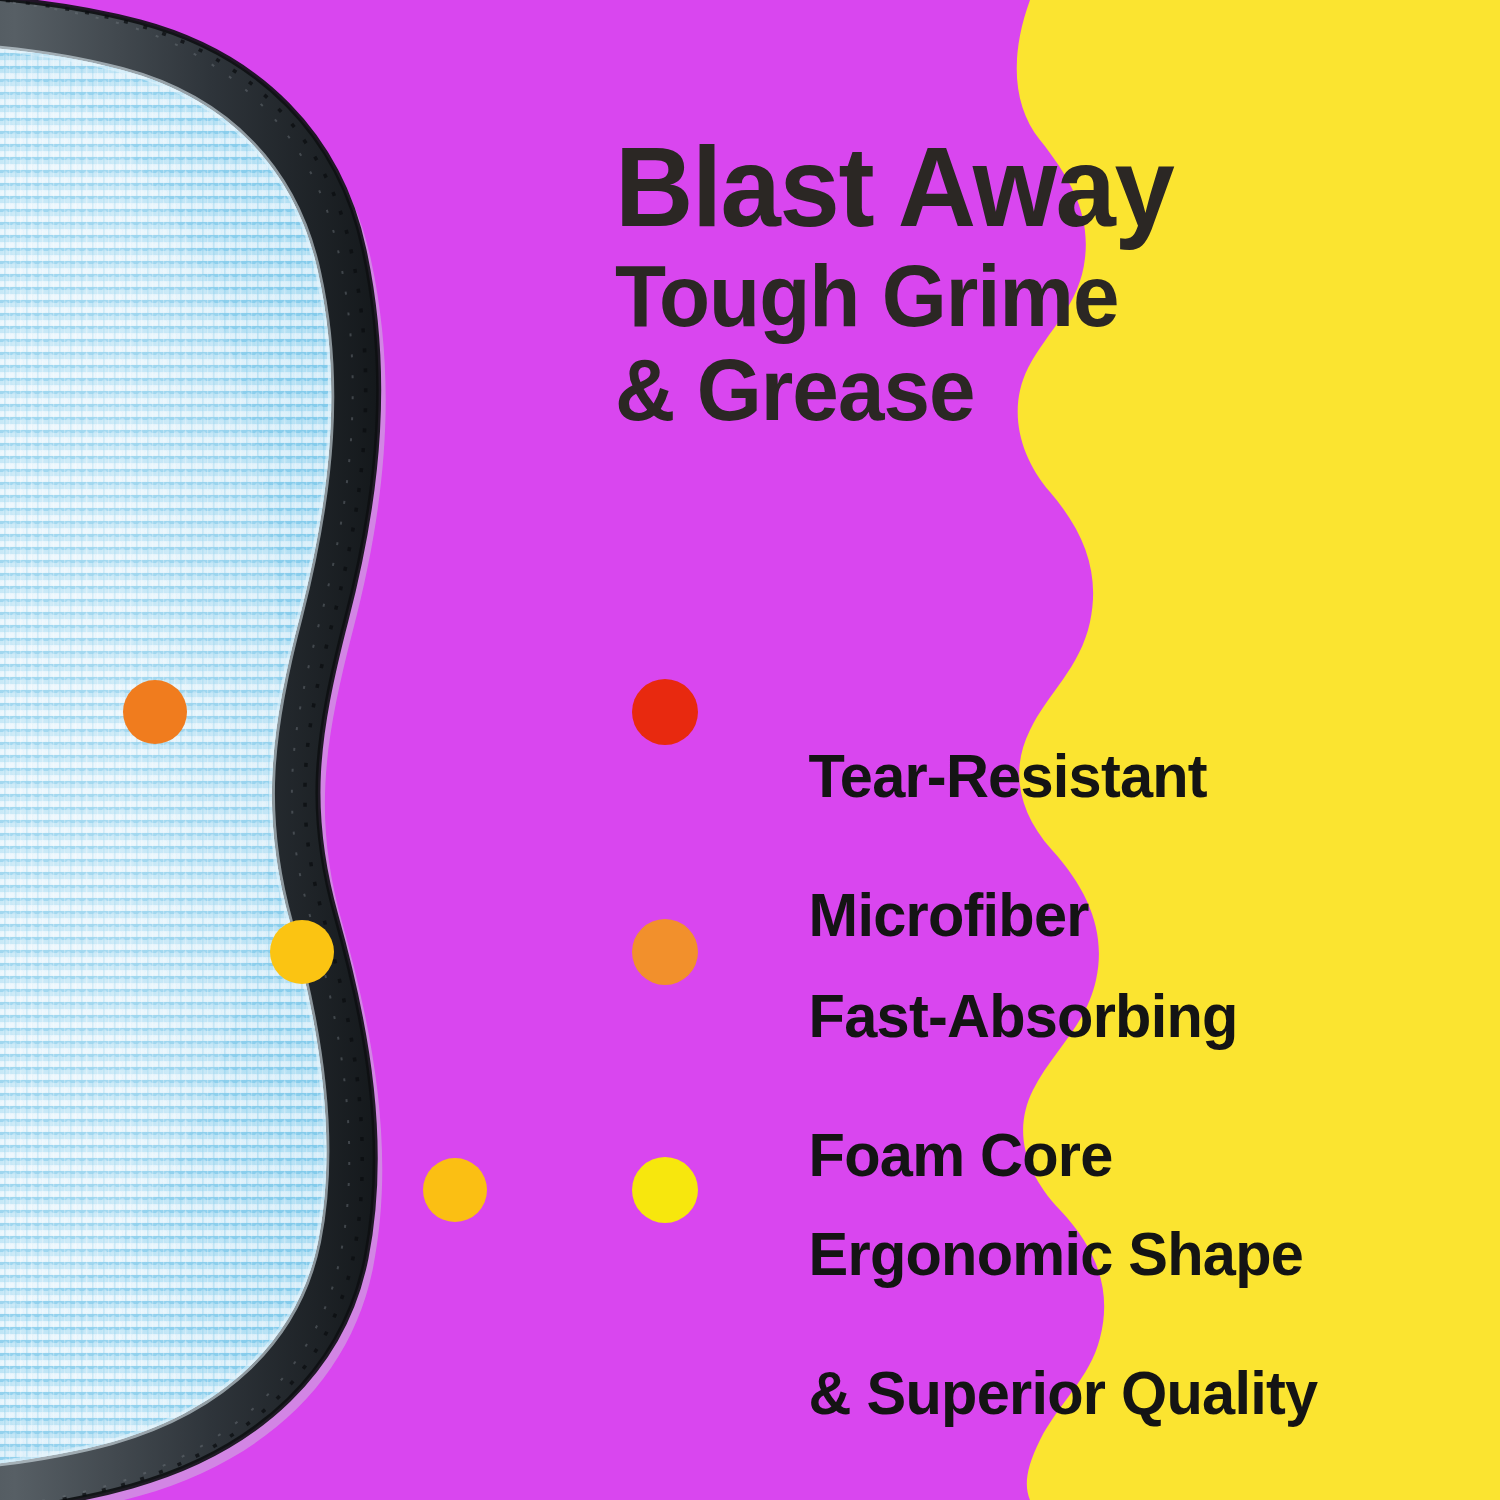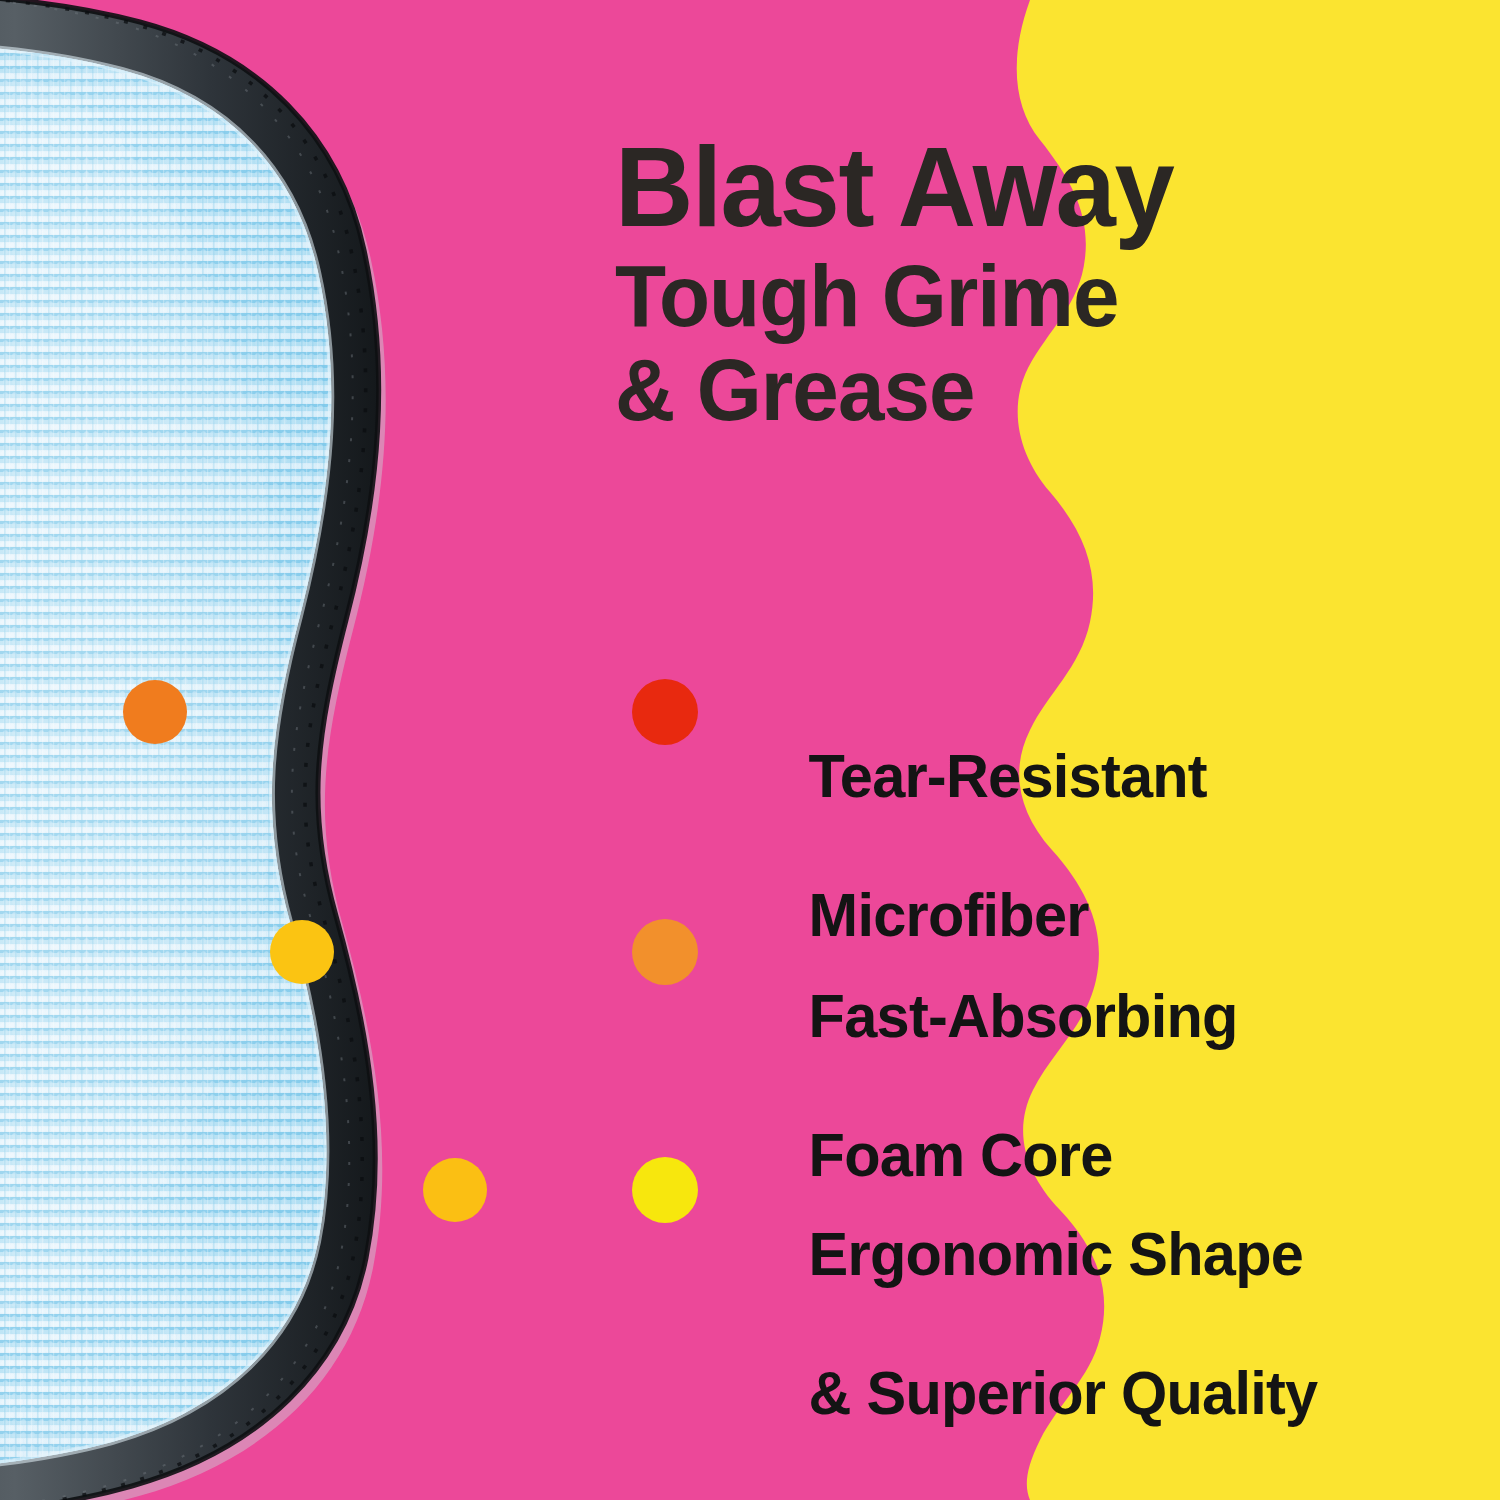--- a/index.html
+++ b/index.html
@@ -8,21 +8,21 @@
     background: #ffffff;
   }
   body {
     font-family: "Liberation Sans", sans-serif;
   }
   #stage {
     position: relative;
     width: 1500px;
     height: 1500px;
     overflow: hidden;
-    background: #ec4899;
+    background: #d946ef;
   }
 
   
   .wave-layer {
     position: absolute;
     inset: 0;
     width: 1500px;
     height: 1500px;
     z-index: 1;
   }

